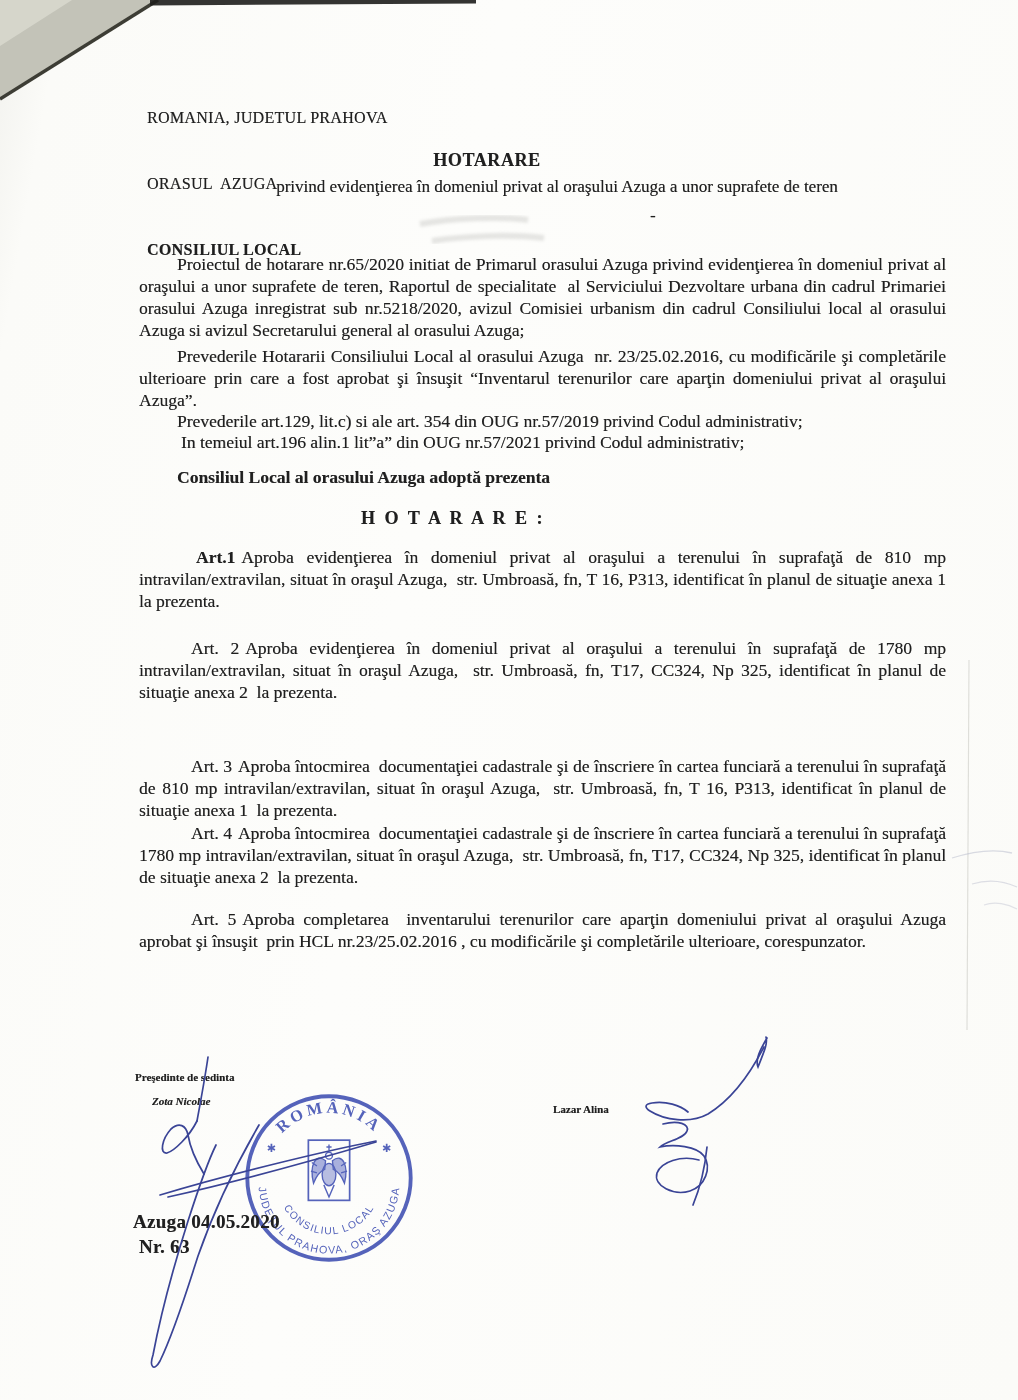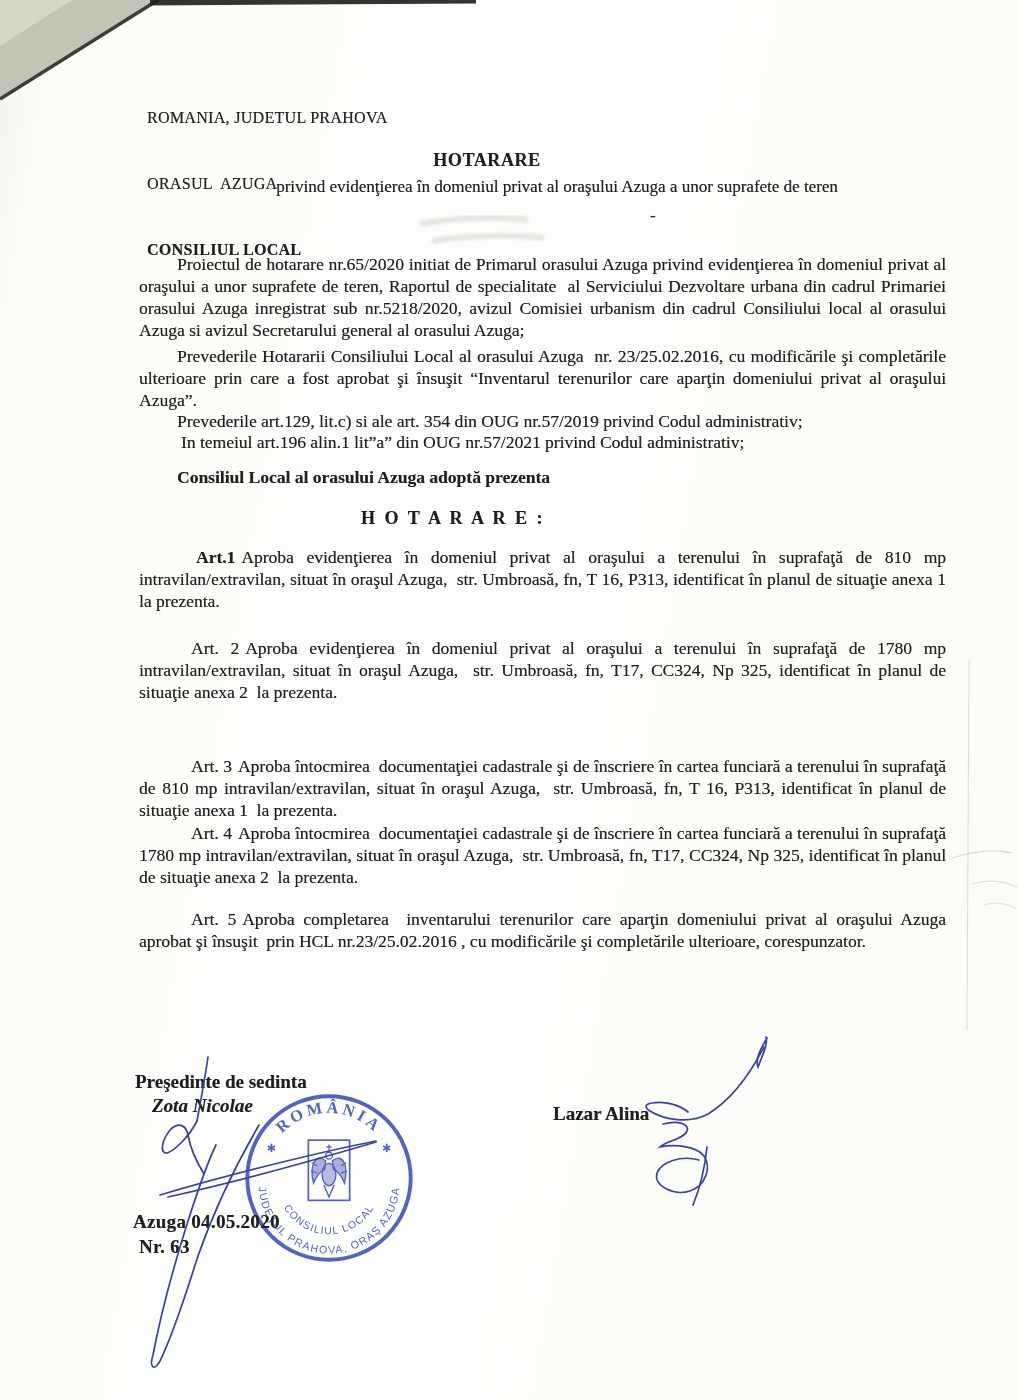--- a/index.html
+++ b/index.html
@@ -24,21 +24,21 @@
     font-size:17.5px;line-height:22px;text-align:justify;
   }
   .single{text-align:left;}
   .header-block{left:147px;top:63px;font-size:16px;line-height:22px;letter-spacing:0.3px;}
   .doc-title{left:0;top:150px;width:1018px;text-align:center;font-size:18px;letter-spacing:0.6px;transform:translateX(-22px);}
   .doc-subtitle{left:0;top:177px;width:1018px;text-align:center;font-size:17px;transform:translateX(48px);}
   .sep-mark{left:650px;top:206px;font-size:17px;}
   .adoption{left:139px;top:467px;width:807px;padding-left:38px;font-size:17.5px;box-sizing:border-box;}
   .decision-heading{left:0;top:508px;width:906px;text-align:center;font-size:18px;letter-spacing:2.5px;}
   .lbl{margin-right:6px;}
-  .sig{font-size:19px;text-align:center;}
+  .sig{font-size:11px;text-align:center;}
   .footer-line{font-size:19px;letter-spacing:0.3px;text-align:center;}
   
   .fold{left:0;top:0;width:160px;height:100px;background:#c3c3b8;clip-path:polygon(0 0,100% 0,0 100%);}
   .fold-inner{left:0;top:0;width:72px;height:46px;background:#d6d6cb;clip-path:polygon(0 0,100% 0,0 100%);}
   svg.overlay{position:absolute;left:0;top:0;pointer-events:none;}
   #artifacts{z-index:0;}
   #stamp{z-index:1;}
   #signatures{z-index:6;}
   .z2{z-index:2;}
 </style>

